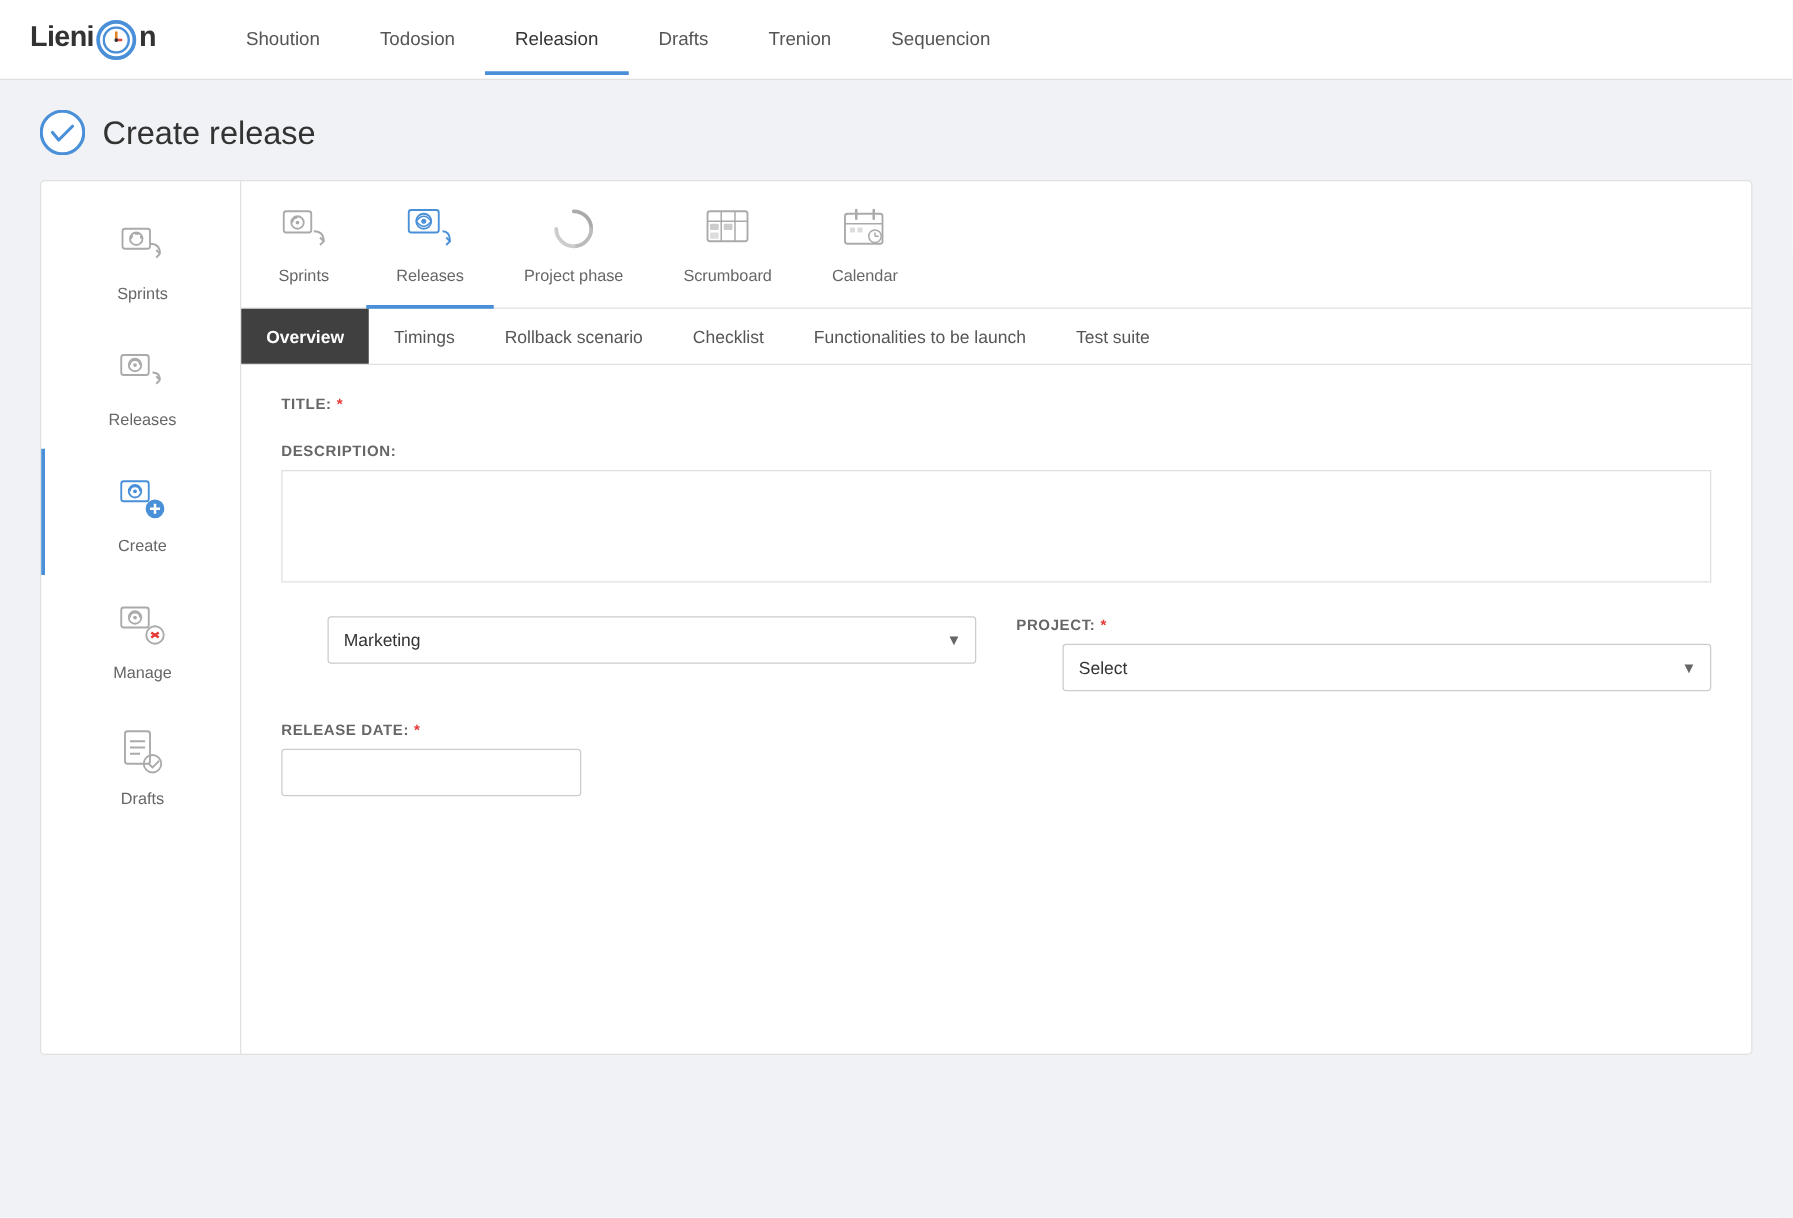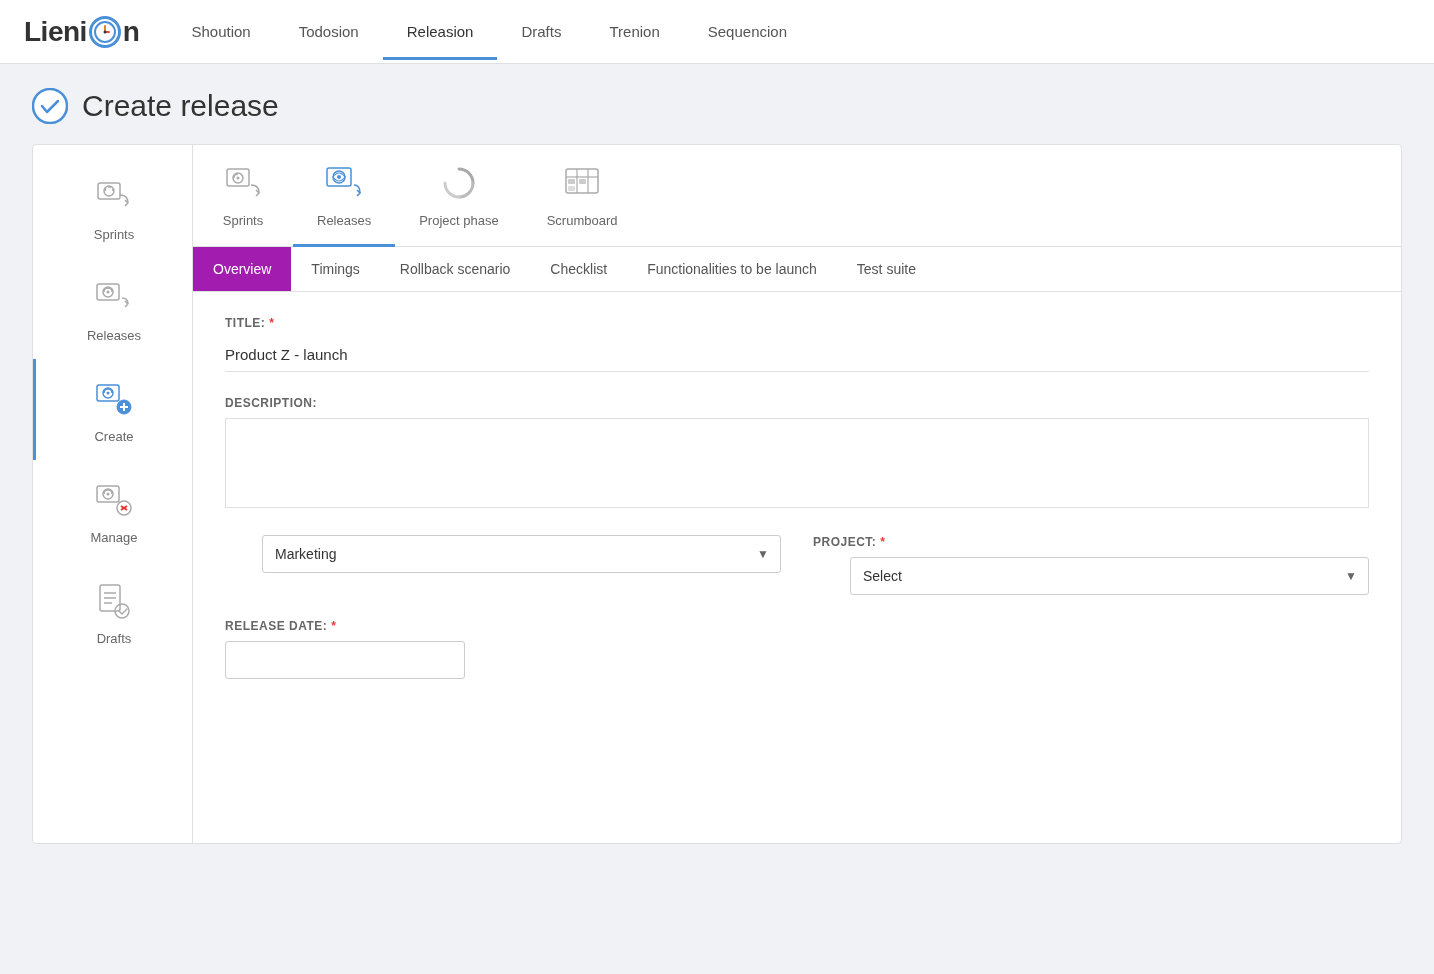--- a/index.html
+++ b/index.html
@@ -1,51 +1,51 @@
 <!DOCTYPE html>
 <html><head>
   <meta charset="utf-8">
   <style>
     * { box-sizing: border-box; margin: 0; padding: 0; }
     body { font-family: -apple-system, BlinkMacSystemFont, 'Segoe UI', Arial, sans-serif; background: #f0f2f5; color: #333; font-size: 14px; }
 
     
     .header { background: #fff; border-bottom: 1px solid #e0e0e0; display: flex; align-items: center; padding: 0 24px; height: 64px; position: relative; }
-    .logo { display: flex; align-items: center; margin-right: 28px; font-size: 28px; font-weight: bold; color: #333; letter-spacing: -0.5px; }
+    .logo { display: flex; align-items: flex-start; margin-right: 48px; font-size: 23px; font-weight: bold; color: #333; letter-spacing: -0.5px; }
     .logo-icon { width: 32px; height: 32px; border-radius: 50%; border: 3px solid #4a90d9; display: inline-flex; align-items: center; justify-content: center; margin: 0 2px; position: relative; }
     .nav { display: flex; align-items: center; gap: 0; flex: 1; }
     .nav-item { padding: 20px 24px; font-size: 15px; color: #555; cursor: pointer; position: relative; white-space: nowrap; }
     .nav-item.active { color: #333; font-weight: 500; }
     .nav-item.active::after { content: ''; position: absolute; bottom: 0; left: 0; right: 0; height: 3px; background: #4a90d9; }
 
     
     .page { padding: 24px 32px; }
     .page-header { display: flex; align-items: center; gap: 14px; margin-bottom: 20px; }
-    .page-title { font-size: 30px; font-weight: 400; color: #333; }
+    .page-title { font-size: 26px; font-weight: 400; color: #333; }
 
     
     .main-layout { background: #fff; border: 1px solid #e0e0e0; border-radius: 4px; display: flex; min-height: 700px; }
 
     
     .sidebar { width: 160px; border-right: 1px solid #e0e0e0; padding: 12px 0; flex-shrink: 0; }
     .sidebar-item { display: flex; flex-direction: column; align-items: center; padding: 16px 8px; cursor: pointer; color: #666; font-size: 13px; gap: 6px; position: relative; border-left: 3px solid transparent; }
     .sidebar-item.active { border-left-color: #4a90d9; }
     .sidebar-item .si-icon { width: 48px; height: 48px; display: flex; align-items: center; justify-content: center; }
 
     
     .content-area { flex: 1; display: flex; flex-direction: column; }
     .top-tabs { display: flex; border-bottom: 1px solid #e0e0e0; padding: 0; }
     .top-tab { display: flex; flex-direction: column; align-items: center; padding: 16px 24px; cursor: pointer; color: #666; font-size: 13px; gap: 8px; min-width: 100px; border-bottom: 3px solid transparent; margin-bottom: -1px; }
     .top-tab.active { border-bottom-color: #4a90d9; }
     .top-tab .tab-icon { width: 44px; height: 44px; display: flex; align-items: center; justify-content: center; }
 
     
     .sub-nav { display: flex; border-bottom: 1px solid #e0e0e0; padding: 0; }
     .sub-nav-item { padding: 14px 20px; cursor: pointer; font-size: 14px; color: #555; white-space: nowrap; }
-    .sub-nav-item.active { background: #a21caf; color: #fff; font-weight: 400; border-radius: 0; }
+    .sub-nav-item.active { background: #404040; color: #fff; font-weight: 700; border-radius: 0; }
 
     
     .form-area { padding: 24px 32px; }
     .form-section { margin-bottom: 24px; }
     .form-label { font-size: 12px; font-weight: 600; color: #666; text-transform: uppercase; letter-spacing: 0.5px; margin-bottom: 8px; display: flex; align-items: center; gap: 4px; }
     .required { color: #e53935; }
     .form-input { width: 100%; border: none; border-bottom: 1px solid #e0e0e0; padding: 8px 0; font-size: 15px; color: #333; outline: none; background: transparent; }
     .form-textarea { width: 100%; border: 1px solid #e0e0e0; padding: 10px; font-size: 14px; color: #333; outline: none; background: transparent; height: 90px; resize: none; font-family: inherit; }
 
     
@@ -226,39 +226,54 @@
               <line x1="17" y1="8" x2="17" y2="32" stroke="#aaa" stroke-width="1.2"></line>
               <line x1="28" y1="8" x2="28" y2="32" stroke="#aaa" stroke-width="1.2"></line>
               <rect x="8" y="18" width="7" height="5" rx="1" fill="#ccc"></rect>
               <rect x="19" y="18" width="7" height="5" rx="1" fill="#ccc"></rect>
               <rect x="8" y="25" width="7" height="5" rx="1" fill="#ddd"></rect>
             </svg>
           </div>
           <span>Scrumboard</span>
         </div>
 
+        <div class="top-tab">
+          <div class="tab-icon">
+            <svg width="44" height="44" viewBox="0 0 44 44">
+              <rect x="6" y="10" width="30" height="24" rx="2" fill="none" stroke="#aaa" stroke-width="1.5"></rect>
+              <line x1="6" y1="18" x2="36" y2="18" stroke="#aaa" stroke-width="1.2"></line>
+              <line x1="15" y1="7" x2="15" y2="14" stroke="#aaa" stroke-width="2" stroke-linecap="round"></line>
+              <line x1="29" y1="7" x2="29" y2="14" stroke="#aaa" stroke-width="2" stroke-linecap="round"></line>
+              <circle cx="30" cy="28" r="5" fill="none" stroke="#aaa" stroke-width="1.2"></circle>
+              <line x1="30" y1="25" x2="30" y2="28" stroke="#aaa" stroke-width="1.2"></line>
+              <line x1="30" y1="28" x2="33" y2="28" stroke="#aaa" stroke-width="1.2"></line>
+              <rect x="10" y="21" width="4" height="4" rx="0.5" fill="#ddd"></rect>
+              <rect x="16" y="21" width="4" height="4" rx="0.5" fill="#ddd"></rect>
+            </svg>
+          </div>
+          <span>Calendar</span>
+        </div>
       </div>
 
       <div class="sub-nav">
         <div class="sub-nav-item active">Overview</div>
         <div class="sub-nav-item">Timings</div>
         <div class="sub-nav-item">Rollback scenario</div>
         <div class="sub-nav-item">Checklist</div>
         <div class="sub-nav-item">Functionalities to be launch</div>
         <div class="sub-nav-item">Test suite</div>
       </div>
 
       <div class="form-area">
 
         <div class="form-section">
           <div class="form-label">
             <span>TITLE:</span>
             <span class="required">*</span>
           </div>
-          <input type="text" class="form-input" value="Product Z - launch" style="">
         </div>
 
         <div class="form-section">
           <div class="form-label">
             <span>DESCRIPTION:</span>
           </div>
           <textarea class="form-textarea" style=""></textarea>
         </div>
 
         <div class="form-row">

